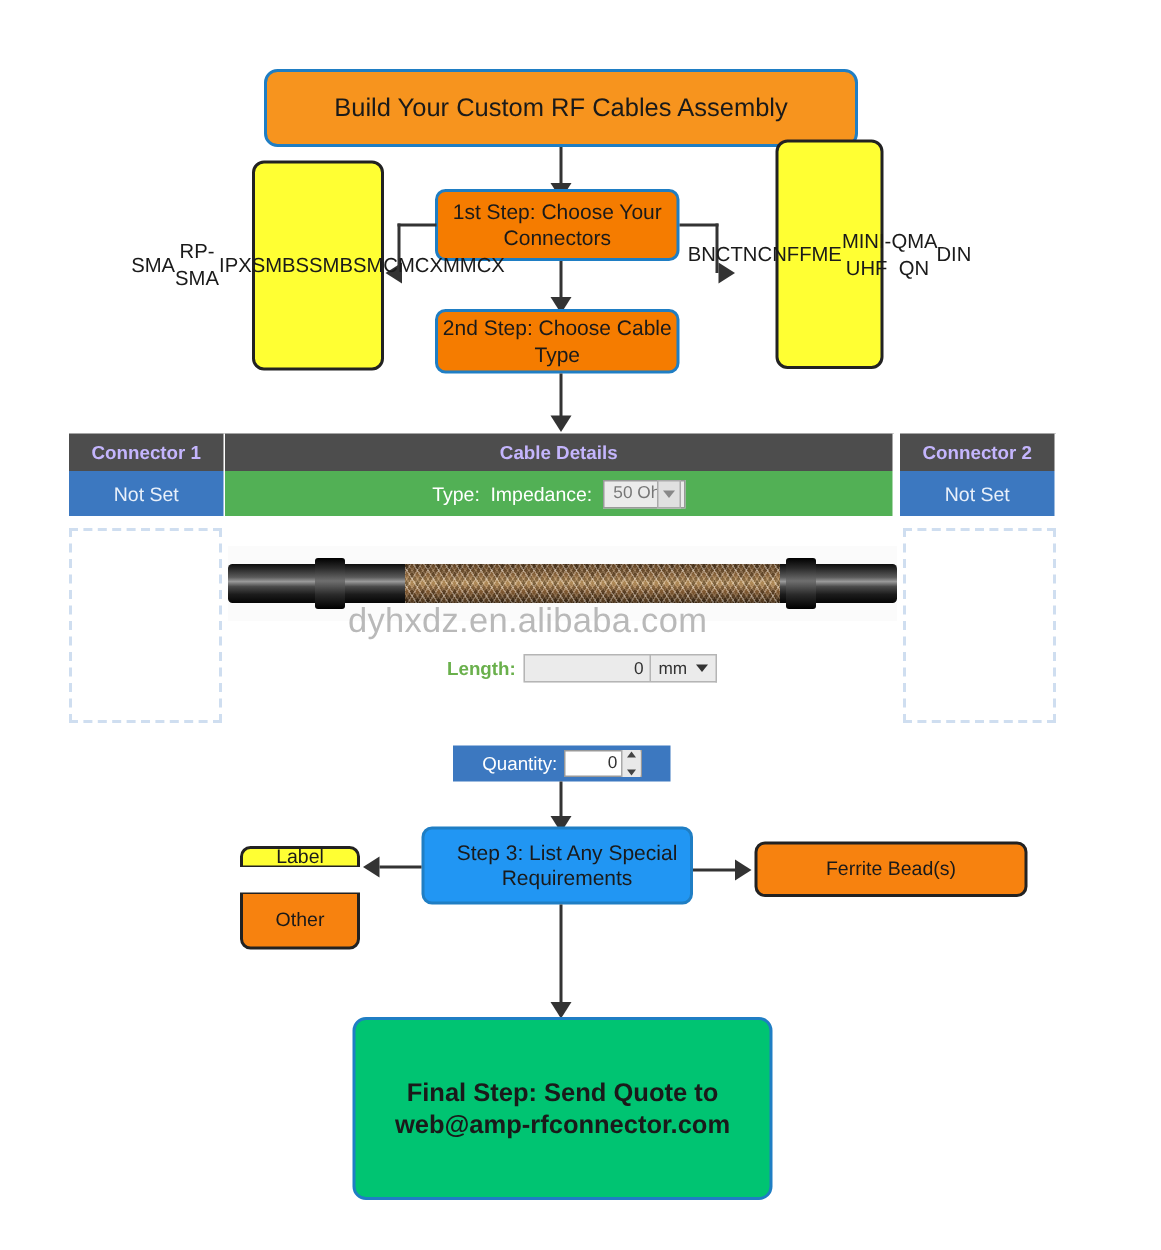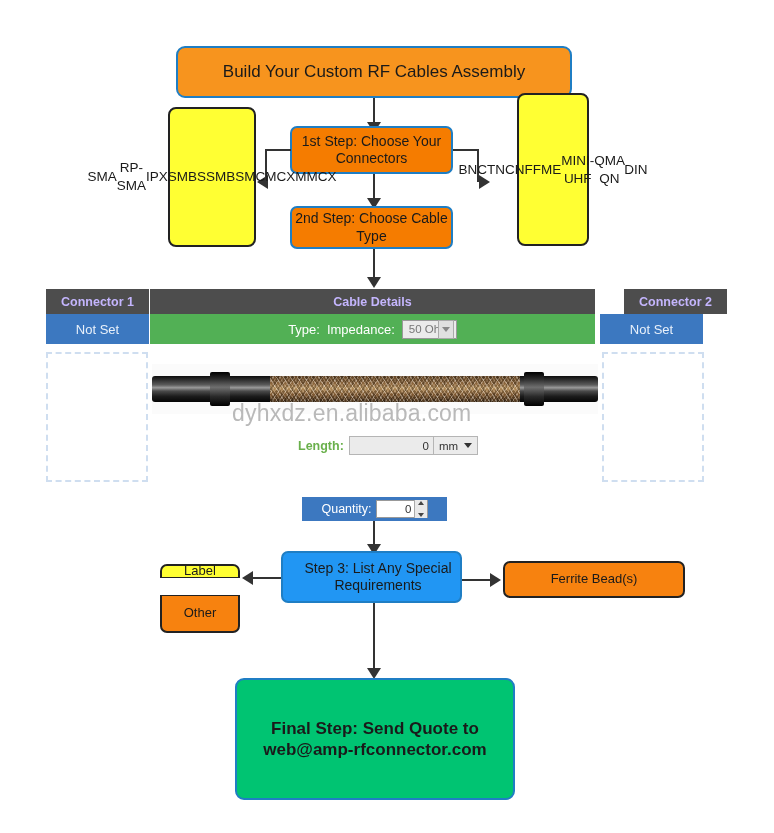--- a/index.html
+++ b/index.html
@@ -410,21 +410,21 @@
 
   <div class="vline" style="left:373px; top:249px; height:36px;"></div>
   <div class="arrow-down" style="left:367px; top:277px;"></div>
 
   <div class="cfg-header" style="left:46px; top:289px; width:104px; height:25px;">
     <span>Connector 1</span>
   </div>
   <div class="cfg-header" style="left:150px; top:289px; width:446px; height:25px;">
     <span>Cable Details</span>
   </div>
-  <div class="cfg-header" style="left:600px; top:289px; width:104px; height:25px;margin-left:24px;">
+  <div class="cfg-header" style="left:600px; top:289px; width:104px; height:25px;">
     <span>Connector 2</span>
   </div>
 
   <div class="cfg-cell-blue" style="left:46px; top:314px; width:104px; height:30px;">
     <span>Not Set</span>
   </div>
 
   <div class="cfg-cell-green" style="left:150px; top:314px; width:446px; height:30px;">
     <span class="cfg-label">Type:</span>
     <span class="cfg-label">Impedance:</span>

